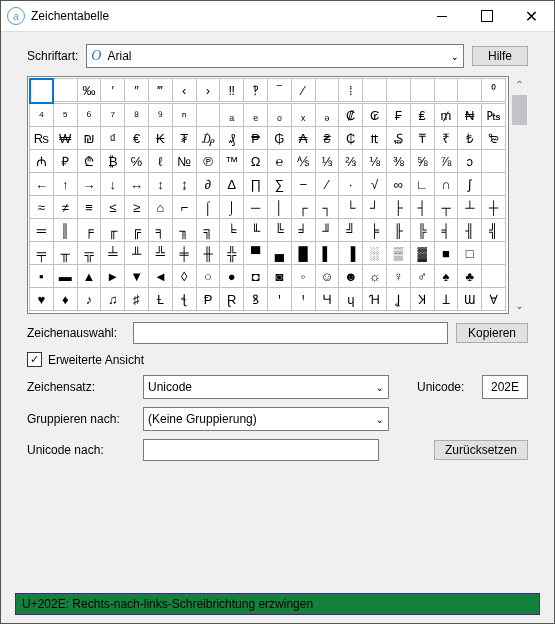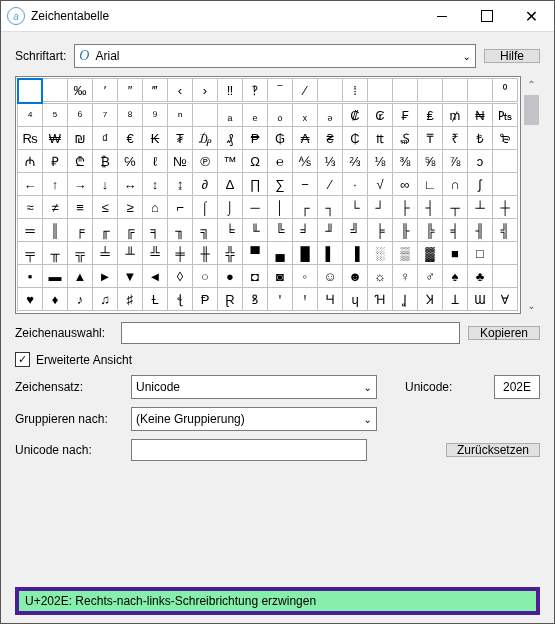--- a/index.html
+++ b/index.html
@@ -5,41 +5,41 @@
   html,body{margin:0;padding:0;font-family:"Segoe UI",Tahoma,sans-serif;font-size:12px;color:#000;background:#fff}
   .window{width:555px;height:624px;border:1px solid #555;box-sizing:border-box;background:#f0f0f0;display:flex;flex-direction:column}
   .titlebar{height:30px;display:flex;align-items:center;background:#fff;border-bottom:1px solid #ddd}
   .titlebar .icon{width:16px;height:16px;margin:0 6px;border:1px solid #5b9bd5;border-radius:50%;display:flex;align-items:center;justify-content:center;font-size:10px;font-style:italic;color:#5b9bd5;background:#fff}
   .titlebar .title{flex:1;font-size:12px}
   .titlebar .btns{display:flex}
   .titlebar .btns div{width:45px;height:30px;display:flex;align-items:center;justify-content:center;font-size:13px}
   .titlebar .btns .min::before{content:"";display:block;width:10px;border-top:1px solid #000}
   .titlebar .btns .max::before{content:"";display:block;width:10px;height:10px;border:1px solid #000}
   .titlebar .btns .close{font-size:16px}
-  .body{padding:12px 14px;display:flex;flex-direction:column;gap:8px;flex:1}
+  .body{padding:12px 26px;display:flex;flex-direction:column;gap:8px;flex:1}
   .row{display:flex;align-items:center;gap:8px}
   .lbl{white-space:nowrap}
   .dropdown{flex:1;height:22px;border:1px solid #7a7a7a;background:#fff;display:flex;align-items:center;padding:0 4px;position:relative}
   .dropdown .caret{margin-left:auto;font-size:10px;padding-left:6px}
   .dropdown .ficon{font-style:italic;color:#2a7ab0;margin-right:6px;font-family:serif;font-size:14px}
-  .btn{height:14px;min-width:56px;padding:0 10px;border:1px solid #adadad;background:#e1e1e1;display:flex;align-items:center;justify-content:center;box-sizing:border-box}
+  .btn{height:20px;min-width:56px;padding:0 10px;border:1px solid #adadad;background:#e1e1e1;display:flex;align-items:center;justify-content:center;box-sizing:border-box}
   .btn.focus{border:2px solid #0078d7;background:#e5f1fb;height:24px}
   .gridwrap{display:flex;gap:2px}
   .charwrap{flex:1;border:1px solid #828282;background:#fff;padding:2px}
   .chargrid{display:grid;grid-template-columns:repeat(20,1fr)}
   .cell{height:22px;border:1px solid #c0c0c0;margin:-1px 0 0 -1px;display:flex;align-items:center;justify-content:center;font-size:13px;background:#fff;font-family:Arial,sans-serif;overflow:hidden}
   .cell.sel{border:2px solid #0078d7;z-index:1;position:relative}
   .scroll{width:17px;background:#f0f0f0;display:flex;flex-direction:column;align-items:center}
   .scroll .arrow{width:17px;height:17px;display:flex;align-items:center;justify-content:center;font-size:10px;color:#606060}
   .scroll .thumb{width:15px;height:30px;background:#c2c3c9;margin-top:2px}
   .textinput{height:22px;border:1px solid #7a7a7a;background:#fff;box-sizing:border-box}
   .checkbox{display:flex;align-items:center;gap:6px}
   .checkbox .box{width:13px;height:13px;border:1px solid #333;background:#fff;display:flex;align-items:center;justify-content:center;font-size:11px}
   .small-dd{width:236px}
-  .status{border:4px solid #4c1d95;background:#86efac;padding:3px 6px;margin:0 14px 8px}
+  .status{border:1px solid #4c1d95;background:#15803d;padding:3px 6px;margin:0 14px 8px}
   .codebox{width:44px;height:22px;border:1px solid #7a7a7a;background:#fff;display:flex;align-items:center;justify-content:center;font-family:Liberation Sans, sans-serif}
 </style>
 </head>
 <body>
 
 <div class="window">
 
   <div class="titlebar">
     <div class="icon">a</div>
     <div class="title">Zeichentabelle</div>

